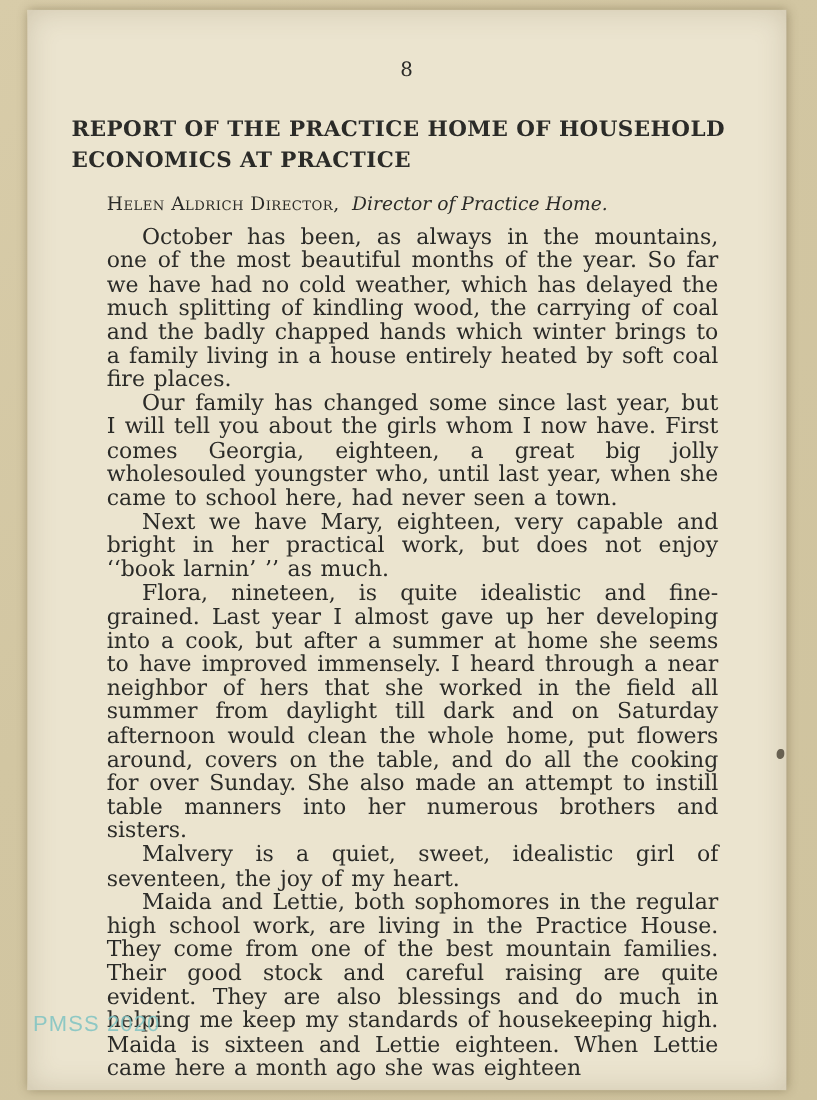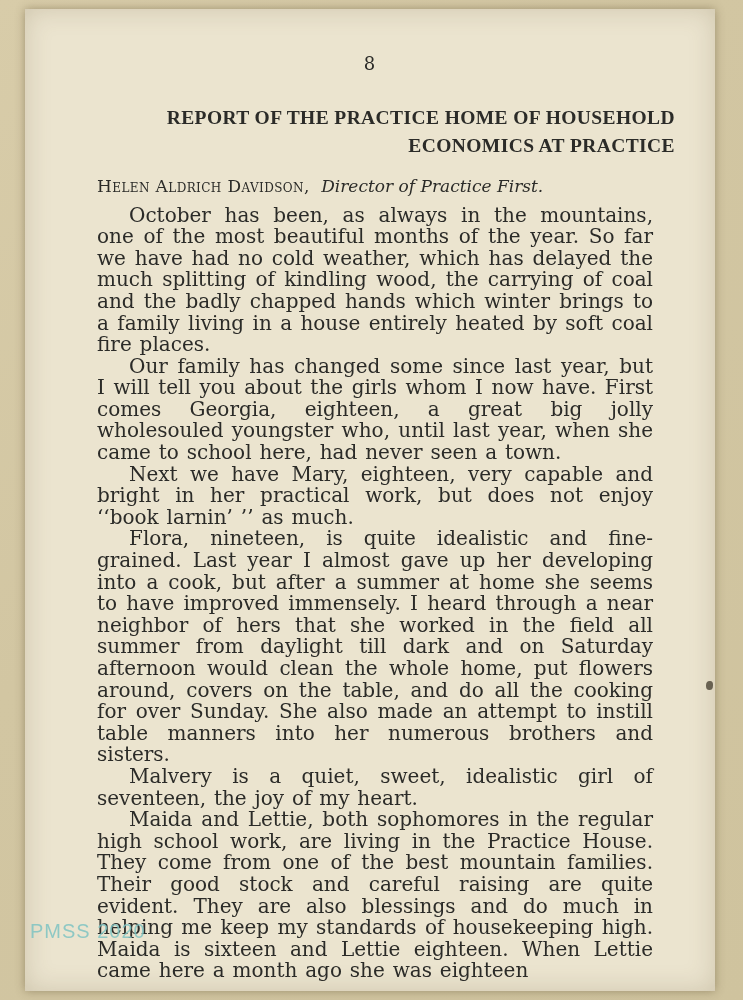--- a/index.html
+++ b/index.html
@@ -25,26 +25,25 @@
     color:#2b2b28;
   }
   .pagenum{
     text-align:center;
     padding-top:44px;
     font-size:18px;
     letter-spacing:1px;
   }
   .title{
     margin:30px 40px 0 40px;
-    text-align:right;
+    text-align:left;
     font-weight:bold;
     font-size:19.5px;
     line-height:1.45;
     letter-spacing:0.4px;
-    font-family:Liberation Serif, serif;
   }
   .byline{
     margin:15px 62px 9px 72px;
     font-size:17px;
   }
   .byline .name{
     font-variant:small-caps;
     letter-spacing:0.4px;
   }
   .byline .role{
@@ -88,22 +87,22 @@
   <div class="page">
 
     <div class="pagenum">8</div>
 
     <h1 class="title">
       <div>REPORT OF THE PRACTICE HOME OF HOUSEHOLD</div>
       <div>ECONOMICS AT PRACTICE</div>
     </h1>
 
     <p class="byline">
-      <span class="name">Helen Aldrich Davidson,</span>
-      <span class="role">Director of Practice First.</span>
+      <span class="name">Helen Aldrich Director,</span>
+      <span class="role">Director of Practice Home.</span>
     </p>
 
     <div class="bodytext">
       <p>October has been, as always in the mountains, one of the most beautiful months of the year.  So far we have had no cold weather, which has delayed the much splitting of kindling wood, the carrying of coal and the badly chapped hands which winter brings to a family living in a house entirely heated by soft coal fire places.</p>
       <p>Our family has changed some since last year, but I will tell you about the girls whom I now have.  First comes Georgia, eighteen, a great big jolly wholesouled youngster who, until last year, when she came to school here, had never seen a town.</p>
       <p>Next we have Mary, eighteen, very capable and bright in her practical work, but does not enjoy ‘‘book larnin’ ’’ as much.</p>
       <p>Flora, nineteen, is quite idealistic and fine-grained.  Last year I almost gave up her developing into a cook, but after a summer at home she seems to have improved immensely.  I heard through a near neighbor of hers that she worked in the field all summer from daylight till dark and on Saturday afternoon would clean the whole home, put flowers around, covers on the table, and do all the cooking for over Sunday.  She also made an attempt to instill table manners into her numerous brothers and sisters.</p>
       <p>Malvery is a quiet, sweet, idealistic girl of seventeen, the joy of my heart.</p>
       <p>Maida and Lettie, both sophomores in the regular high school work, are living in the Practice House.  They come from one of the best mountain families.  Their good stock and careful raising are quite evident.  They are also blessings and do much in helping me keep my standards of housekeeping high.  Maida is sixteen and Lettie eighteen.  When Lettie came here a month ago she was eighteen</p>
     </div>

